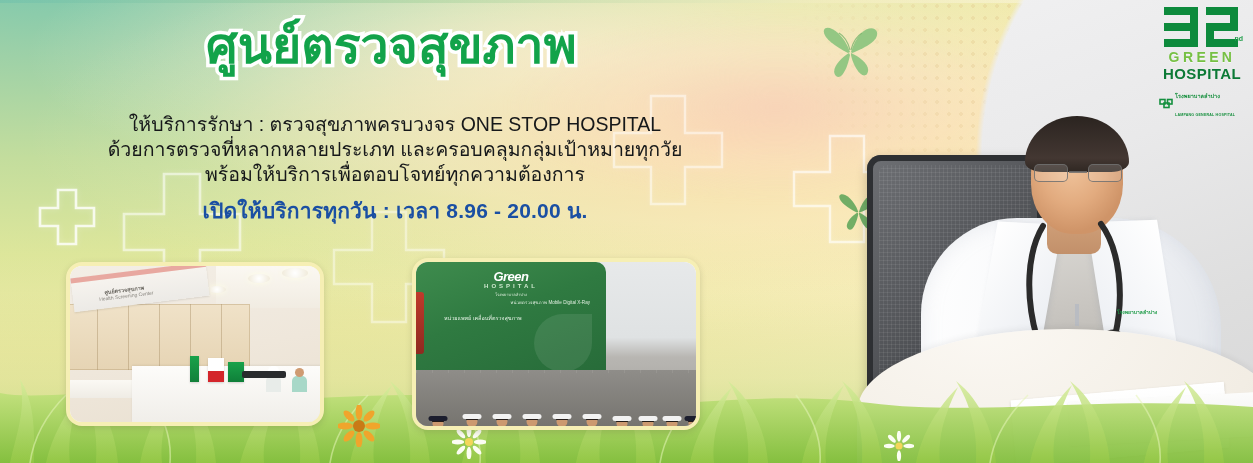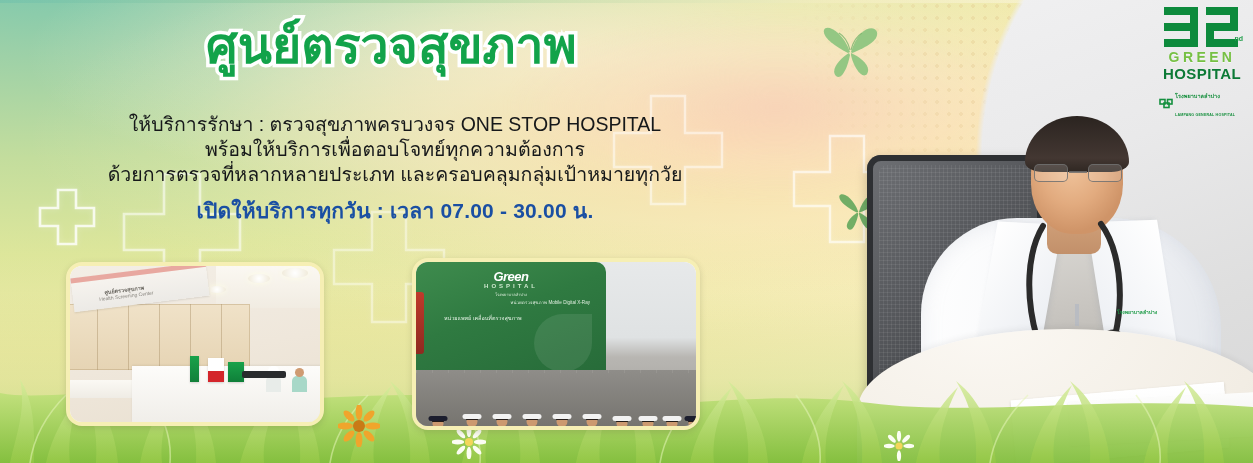--- a/index.html
+++ b/index.html
@@ -475,23 +475,23 @@
         <span class="logo-sub-th">โรงพยาบาลลำปาง</span>
         <span class="logo-sub-en">LAMPANG GENERAL HOSPITAL</span>
       </span>
     </div>
   </div>
 
   <div class="headline">ศูนย์ตรวจสุขภาพ</div>
 
   <div class="copy">
     <div class="copy-line">ให้บริการรักษา : ตรวจสุขภาพครบวงจร ONE STOP HOSPITAL</div>
+    <div class="copy-line">ด้วยการตรวจที่หลากหลายประเภท และครอบคลุมกลุ่มเป้าหมายทุกวัย</div>
     <div class="copy-line">พร้อมให้บริการเพื่อตอบโจทย์ทุกความต้องการ</div>
-    <div class="copy-line">ด้วยการตรวจที่หลากหลายประเภท และครอบคลุมกลุ่มเป้าหมายทุกวัย</div>
-    <div class="hours">เปิดให้บริการทุกวัน : เวลา 07.00 - 30.00 น.</div>
+    <div class="hours">เปิดให้บริการทุกวัน : เวลา 8.96 - 20.00 น.</div>
   </div>
 
   <div class="grass">
     <svg viewBox="0 0 1253 120" preserveAspectRatio="none">
       <defs>
         <linearGradient id="gr1" x1="0" y1="1" x2="0" y2="0">
           <stop offset="0" stop-color="#7fbd39"></stop>
             <stop offset="1" stop-color="#bfe07a"></stop>
         </linearGradient>
         <linearGradient id="gr2" x1="0" y1="1" x2="0" y2="0">

